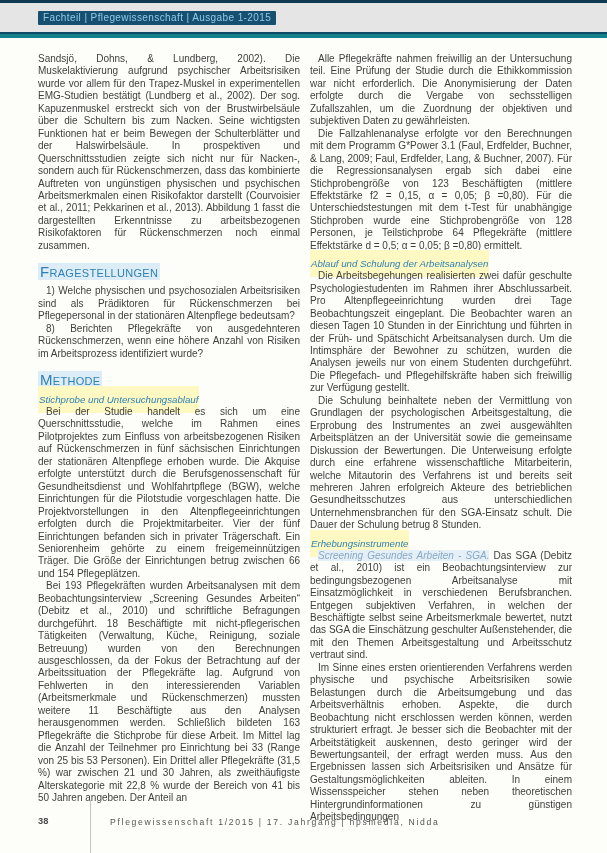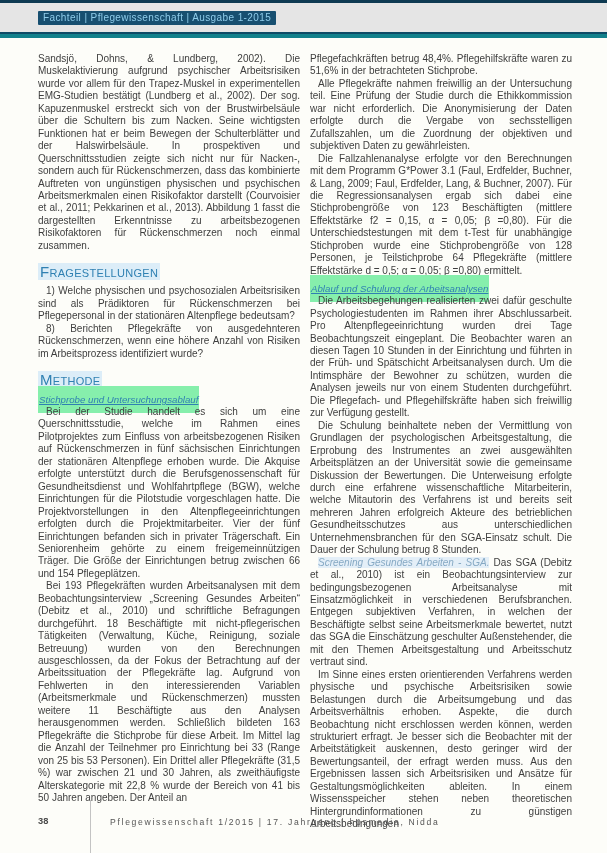--- a/index.html
+++ b/index.html
@@ -35,21 +35,21 @@
   p.noindent{text-indent:0;}
   h2{
     margin:11px 0 5px 0;font-weight:400;font-size:15px;letter-spacing:.3px;
     color:#2f80b2;font-variant:small-caps;
   }
   h2 .hl{background:#dcedf8;padding:0 2px;}
   h3{
     margin:6px 0 1px 0;font-weight:400;font-size:9.7px;
     color:#2f80b2;font-style:italic;
   }
-  h3 .hl{background:#86efac;padding:8px 1px;text-decoration:underline;}
+  h3 .hl{background:#fef9c3;padding:8px 1px;}
   .sga-lead{font-style:italic;color:#86a9c4;background:#e4eff8;}
 
   
   .footer-vrule{position:absolute;left:90px;top:800px;height:53px;width:1px;background:#c3c3c3;}
   .footer-num{position:absolute;left:38px;top:816px;font-size:9.3px;color:#4a4a4a;font-weight:bold;}
   .footer-journal{
     position:absolute;left:110px;top:817px;font-size:8.6px;color:#555;
     letter-spacing:1.7px;white-space:nowrap;
   }
 </style>
@@ -74,28 +74,28 @@
     <p>8) Berichten Pflegekräfte von ausgedehnteren Rückenschmerzen, wenn eine höhere Anzahl von Risiken im Arbeitsprozess identifiziert wurde?</p>
 
     <h2><span class="hl">Methode</span></h2>
 
     <h3><span class="hl">Stichprobe und Untersuchungsablauf</span></h3>
     <p>Bei der Studie handelt es sich um eine Querschnittsstudie, welche im Rahmen eines Pilotprojektes zum Einfluss von arbeitsbezogenen Risiken auf Rückenschmerzen in fünf sächsischen Einrichtungen der stationären Altenpflege erhoben wurde. Die Akquise erfolgte unterstützt durch die Berufsgenossenschaft für Gesundheitsdienst und Wohlfahrtpflege (BGW), welche Einrichtungen für die Pilotstudie vorgeschlagen hatte. Die Projektvorstellungen in den Altenpflegeeinrichtungen erfolgten durch die Projektmitarbeiter. Vier der fünf Einrichtungen befanden sich in privater Trägerschaft. Ein Seniorenheim gehörte zu einem freigemeinnützigen Träger. Die Größe der Einrichtungen betrug zwischen 66 und 154 Pflegeplätzen.</p>
     <p>Bei 193 Pflegekräften wurden Arbeitsanalysen mit dem Beobachtungsinterview „Screening Gesundes Arbeiten“ (Debitz et al., 2010) und schriftliche Befragungen durchgeführt. 18 Beschäftigte mit nicht-pflegerischen Tätigkeiten (Verwaltung, Küche, Reinigung, soziale Betreuung) wurden von den Berechnungen ausgeschlossen, da der Fokus der Betrachtung auf der Arbeitssituation der Pflegekräfte lag. Aufgrund von Fehlwerten in den interessierenden Variablen (Arbeitsmerkmale und Rückenschmerzen) mussten weitere 11 Beschäftigte aus den Analysen herausgenommen werden. Schließlich bildeten 163 Pflegekräfte die Stichprobe für diese Arbeit. Im Mittel lag die Anzahl der Teilnehmer pro Einrichtung bei 33 (Range von 25 bis 53 Personen). Ein Drittel aller Pflegekräfte (31,5 %) war zwischen 21 und 30 Jahren, als zweithäufigste Alterskategorie mit 22,8 % wurde der Bereich von 41 bis 50 Jahren angeben. Der Anteil an</p>
   </div>
 
   <div class="col">
-    <p class="noindent">Pflegefachkräften betrug 48,4%. Pflegehilfskräfte waren zu 51,6% in der betrachteten Stichprobe.</p>
     <p>Alle Pflegekräfte nahmen freiwillig an der Untersuchung teil. Eine Prüfung der Studie durch die Ethikkommission war nicht erforderlich. Die Anonymisierung der Daten erfolgte durch die Vergabe von sechsstelligen Zufallszahlen, um die Zuordnung der objektiven und subjektiven Daten zu gewährleisten.</p>
     <p>Die Fallzahlenanalyse erfolgte vor den Berechnungen mit dem Programm G*Power 3.1 (Faul, Erdfelder, Buchner, &amp; Lang, 2009; Faul, Erdfelder, Lang, &amp; Buchner, 2007). Für die Regressionsanalysen ergab sich dabei eine Stichprobengröße von 123 Beschäftigten (mittlere Effektstärke f2 = 0,15, α = 0,05; β =0,80). Für die Unterschiedstestungen mit dem t-Test für unabhängige Stichproben wurde eine Stichprobengröße von 128 Personen, je Teilstichprobe 64 Pflegekräfte (mittlere Effektstärke d = 0,5; α = 0,05; β =0,80) ermittelt.</p>
 
     <h3><span class="hl">Ablauf und Schulung der Arbeitsanalysen</span></h3>
     <p>Die Arbeitsbegehungen realisierten zwei dafür geschulte Psychologiestudenten im Rahmen ihrer Abschlussarbeit. Pro Altenpflegeeinrichtung wurden drei Tage Beobachtungszeit eingeplant. Die Beobachter waren an diesen Tagen 10 Stunden in der Einrichtung und führten in der Früh- und Spätschicht Arbeitsanalysen durch. Um die Intimsphäre der Bewohner zu schützen, wurden die Analysen jeweils nur von einem Studenten durchgeführt. Die Pflegefach- und Pflegehilfskräfte haben sich freiwillig zur Verfügung gestellt.</p>
     <p>Die Schulung beinhaltete neben der Vermittlung von Grundlagen der psychologischen Arbeitsgestaltung, die Erprobung des Instrumentes an zwei ausgewählten Arbeitsplätzen an der Universität sowie die gemeinsame Diskussion der Bewertungen. Die Unterweisung erfolgte durch eine erfahrene wissenschaftliche Mitarbeiterin, welche Mitautorin des Verfahrens ist und bereits seit mehreren Jahren erfolgreich Akteure des betrieblichen Gesundheitsschutzes aus unterschiedlichen Unternehmensbranchen für den SGA-Einsatz schult. Die Dauer der Schulung betrug 8 Stunden.</p>
 
+    <h3><span class="hl">Erhebungsinstrumente</span></h3>
     <p><span class="sga-lead">Screening Gesundes Arbeiten - SGA.</span><span> Das SGA (Debitz et al., 2010) ist ein Beobachtungsinterview zur bedingungsbezogenen Arbeitsanalyse mit Einsatzmöglichkeit in verschiedenen Berufsbranchen. Entgegen subjektiven Verfahren, in welchen der Beschäftigte selbst seine Arbeitsmerkmale bewertet, nutzt das SGA die Einschätzung geschulter Außenstehender, die mit den Themen Arbeitsgestaltung und Arbeitsschutz vertraut sind.</span></p>
     <p>Im Sinne eines ersten orientierenden Verfahrens werden physische und psychische Arbeitsrisiken sowie Belastungen durch die Arbeitsumgebung und das Arbeitsverhältnis erhoben. Aspekte, die durch Beobachtung nicht erschlossen werden können, werden strukturiert erfragt. Je besser sich die Beobachter mit der Arbeitstätigkeit auskennen, desto geringer wird der Bewertungsanteil, der erfragt werden muss. Aus den Ergebnissen lassen sich Arbeitsrisiken und Ansätze für Gestaltungsmöglichkeiten ableiten. In einem Wissensspeicher stehen neben theoretischen Hintergrundinformationen zu günstigen Arbeitsbedingungen</p>
   </div>
 
 </div>
 
 <div class="footer-vrule"></div>
 <div class="footer-num">38</div>
 <div class="footer-journal">Pflegewissenschaft 1/2015 | 17. Jahrgang | hpsmedia, Nidda</div>
 

